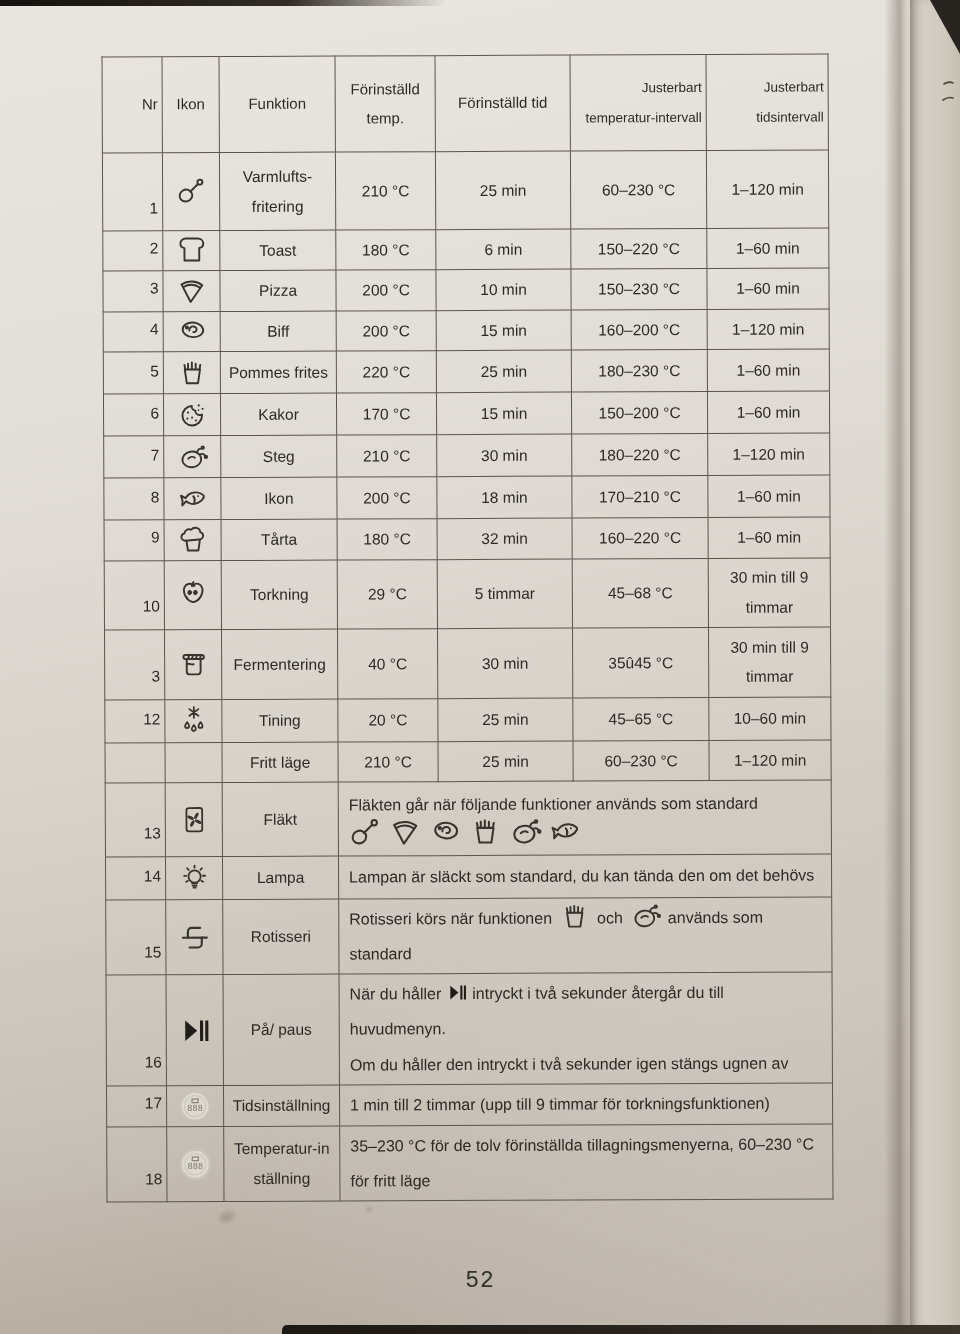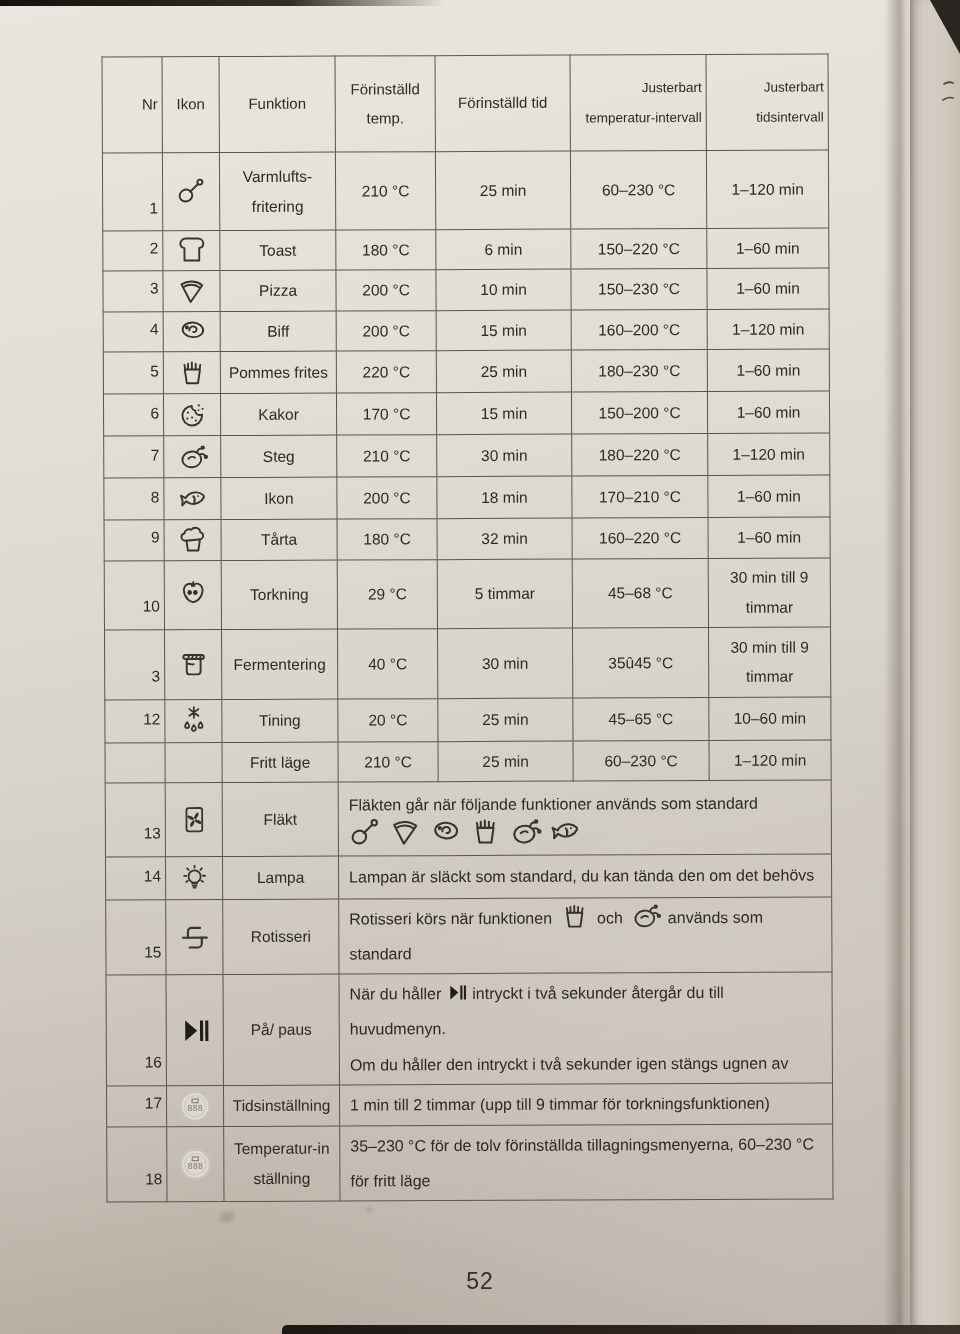--- a/index.html
+++ b/index.html
@@ -51,21 +51,21 @@
 
   
   svg.cicon { width:31px; height:31px; display:inline-block; vertical-align:middle; }
   .r17 svg.cicon, .r18 svg.cicon { width:36px; height:36px; }
   .icon-strip { margin-top:-6px; line-height:1; }
   .icon-strip svg { width:33px; height:33px; margin-right:7px; vertical-align:middle; }
   svg.inline-ico { width:31px; height:31px; vertical-align:-9px; margin:0 7px; }
   svg.inline-ico.small { width:21px; height:21px; vertical-align:-4px; margin:0 5px; }
 
   .page-number { position:absolute; left:0; top:1268px; width:960px; text-align:center;
-    font-family:Liberation Sans, sans-serif; font-size:23px; color:#332f29; letter-spacing:1px; }
+    font-family:Liberation Mono, monospace; font-size:23px; color:#332f29; letter-spacing:1px; }
   #icon-defs { position:absolute; width:0; height:0; overflow:hidden; }
 </style>
 </head>
 <body>
 
 <svg id="icon-defs" xmlns="http://www.w3.org/2000/svg">
   <defs>
     <g id="std" stroke="#37332d" stroke-width="1.5" fill="none" stroke-linecap="round" stroke-linejoin="round"></g>
     <symbol id="i-drumstick" viewBox="0 0 26 26">
       <g stroke="#37332d" stroke-width="1.6" fill="none" stroke-linecap="round" stroke-linejoin="round">

